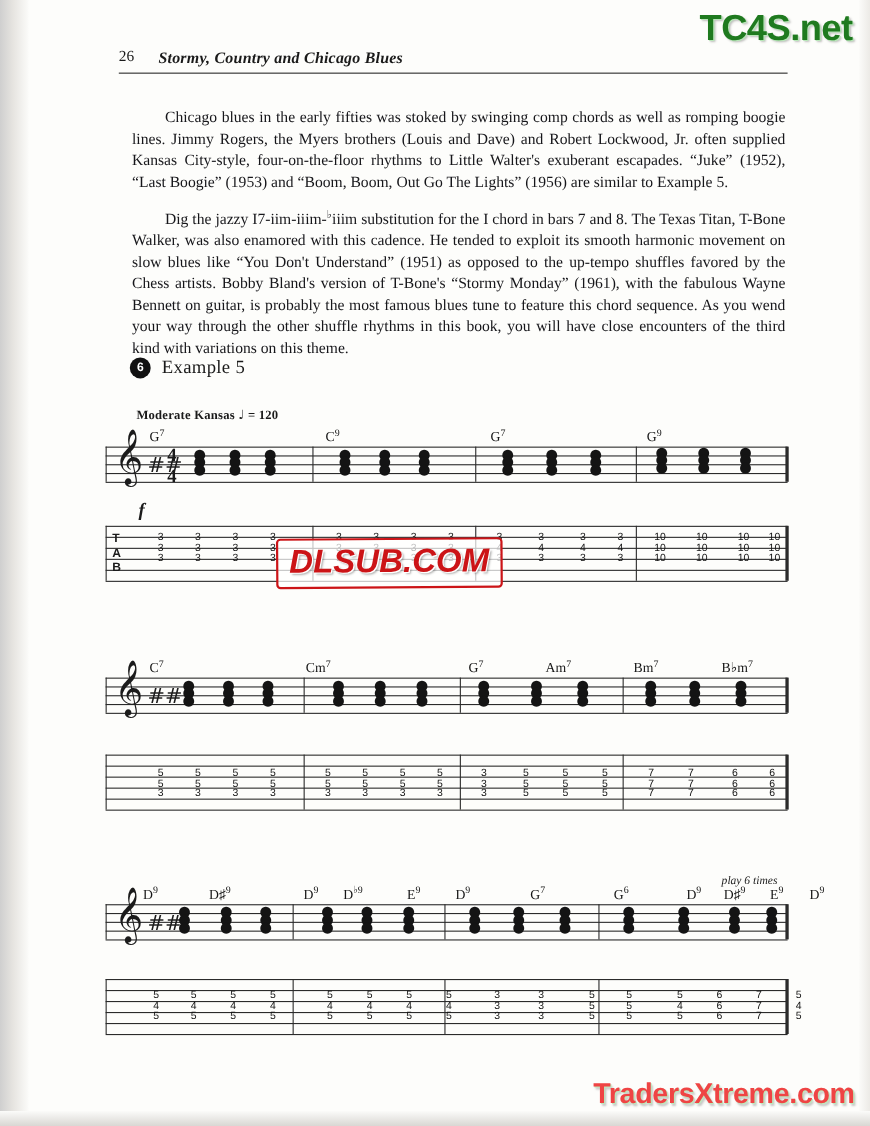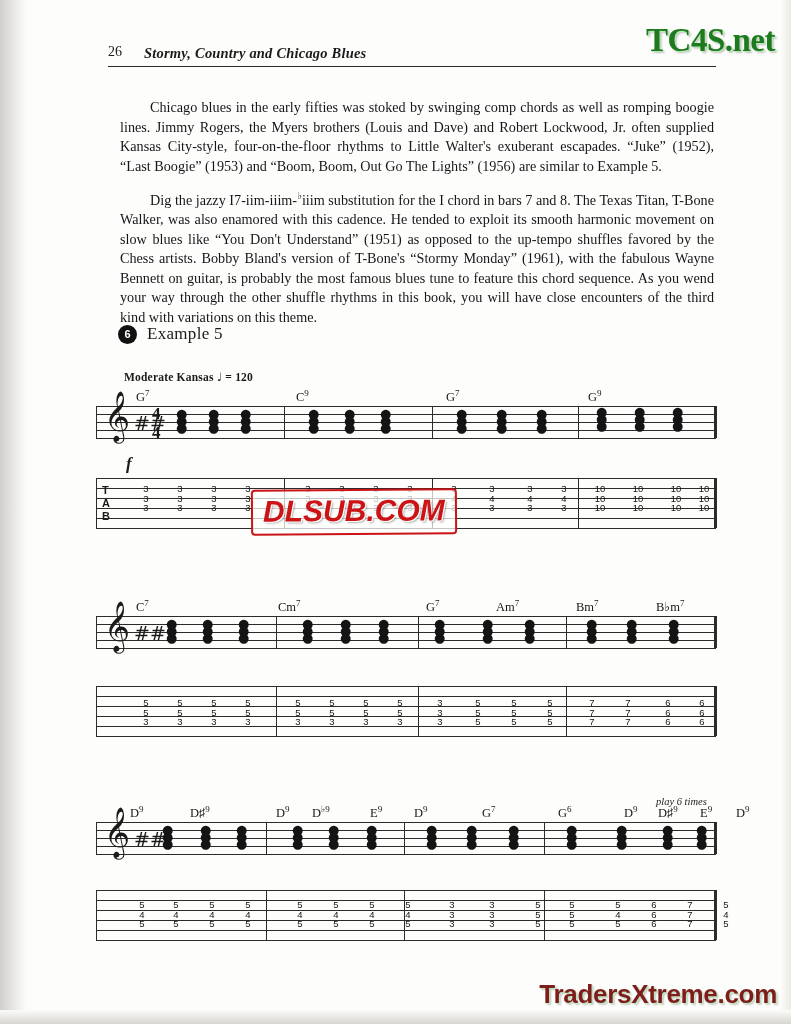--- a/index.html
+++ b/index.html
@@ -38,37 +38,37 @@
   .page-edge-right {
     position: absolute;
     right: 0; top: 0;
     width: 10px; height: 1024px;
     background: linear-gradient(to left, #eceae6 0%, #fbfbf9 100%);
   }
 
   
   .wm-top {
     position: absolute;
-    right: 16px; top: 22px;
-    font-family: Liberation Serif, serif;
+    right: 16px; top: 6px;
+    font-family: Liberation Sans, sans-serif;
     font-weight: bold;
     font-size: 33px;
     letter-spacing: -0.5px;
     color: #1f7a1f;
     text-shadow: 1px 1px 0 #b9e6b9, 2px 2px 2px rgba(0,0,0,0.25);
     z-index: 40;
   }
   .wm-bottom {
     position: absolute;
     right: 14px; bottom: 14px;
     font-family: "Liberation Sans", sans-serif;
     font-weight: bold;
     font-size: 26px;
     letter-spacing: -0.3px;
-    color: #7f1d1d;
+    color: #ef4444;
     text-shadow: 1px 1px 0 #bce9bc, 2px 2px 2px rgba(0,0,0,0.22);
     z-index: 40;
   }
   .wm-center {
     position: absolute;
     left: 251px; top: 489px;
     z-index: 41;
     font-family: "Liberation Sans", sans-serif;
     font-weight: bold;
     font-style: italic;

